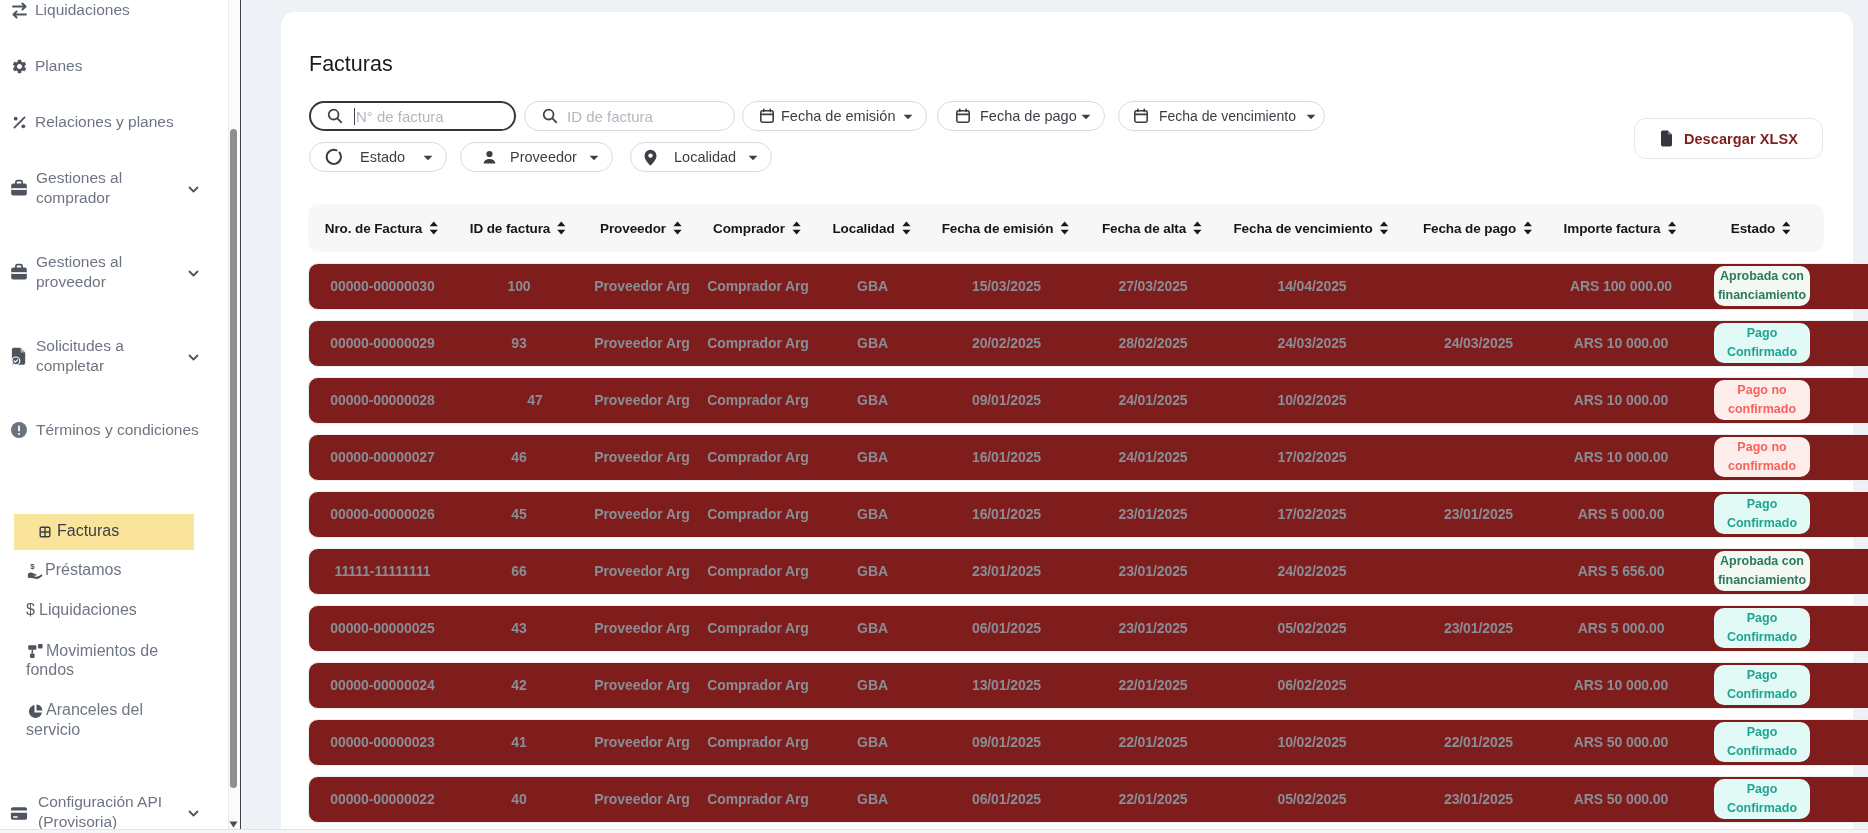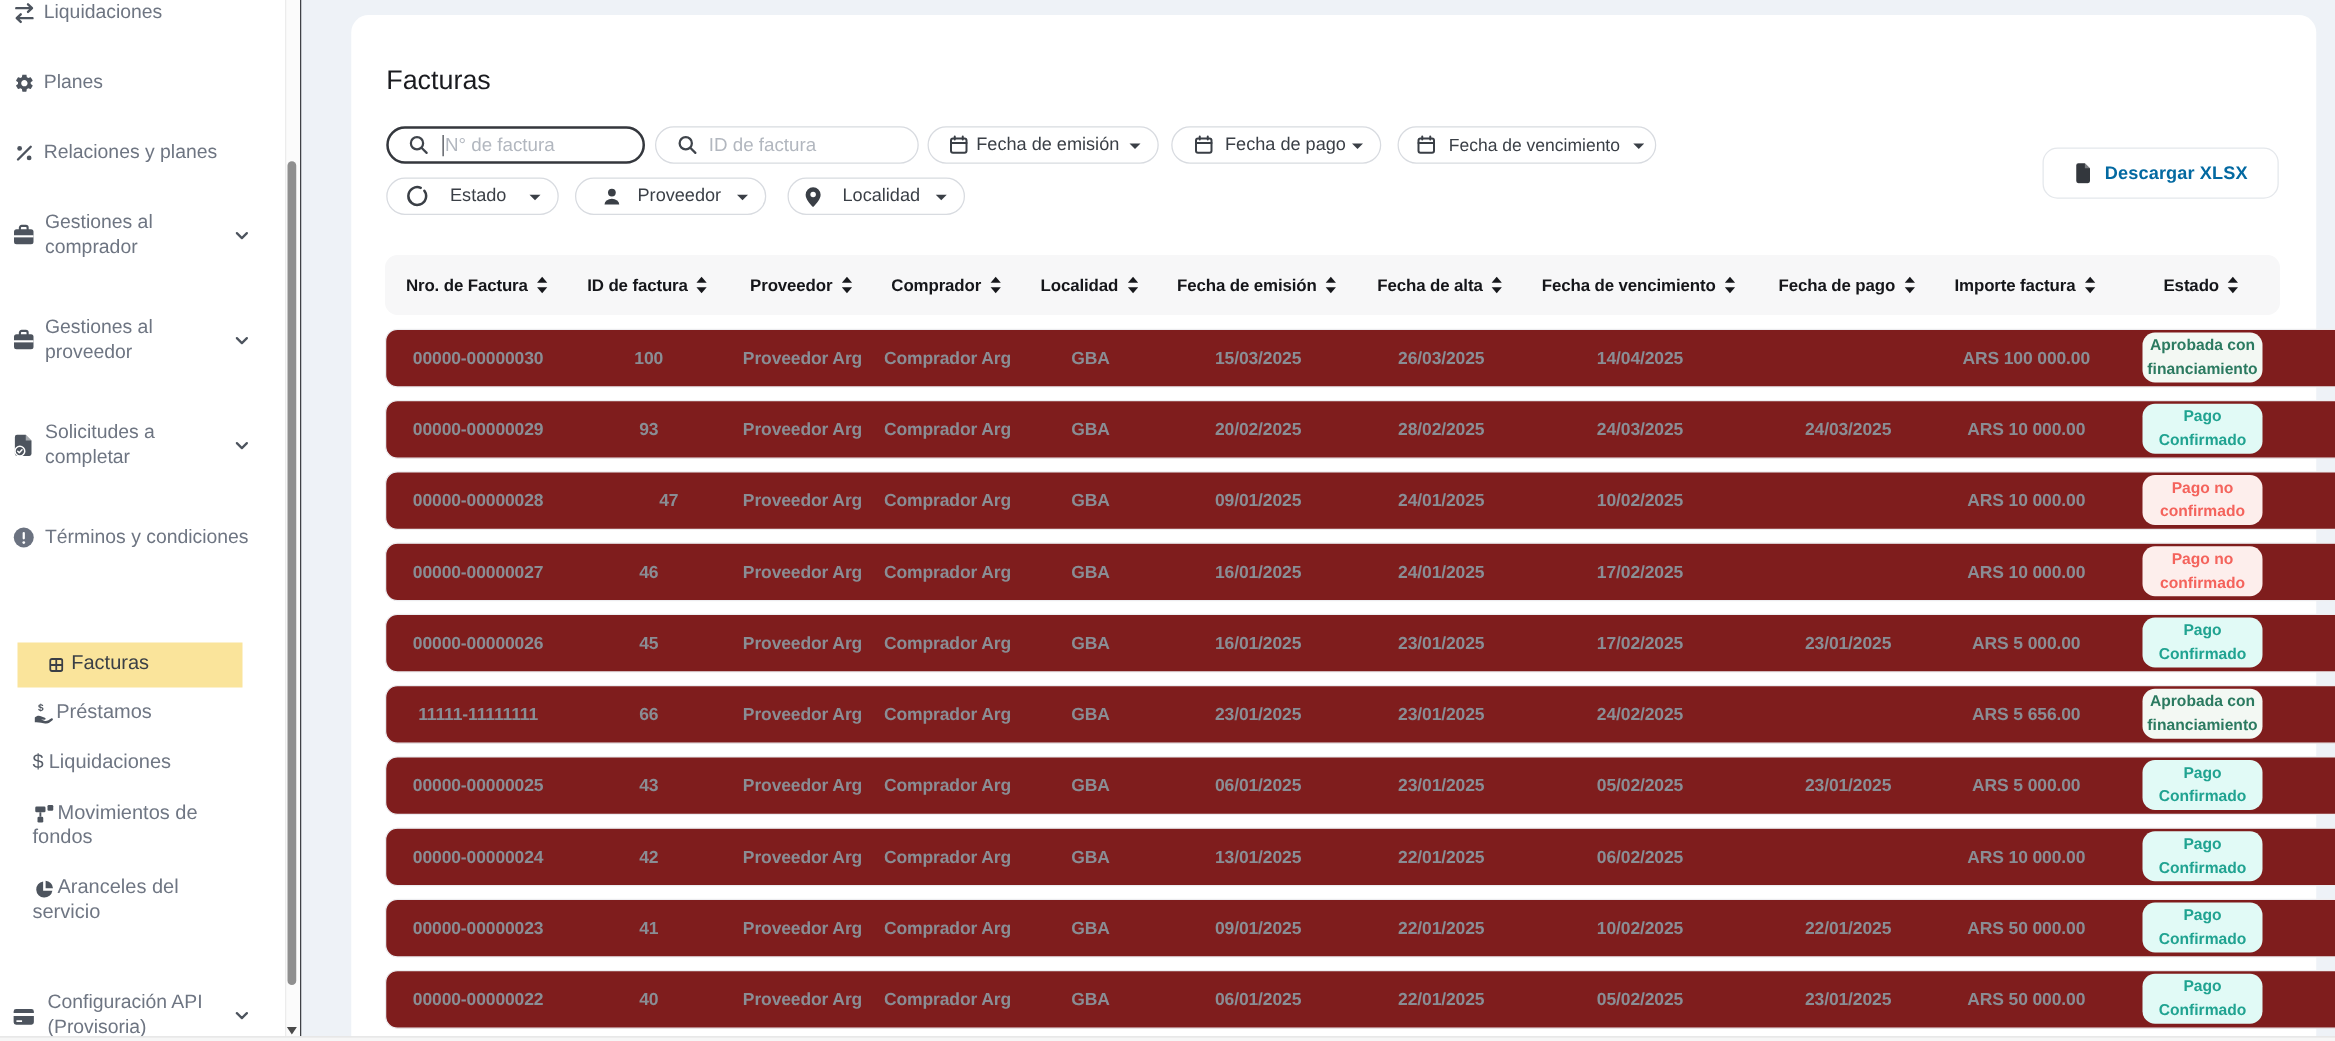--- a/index.html
+++ b/index.html
@@ -21,21 +21,21 @@
 .card { position:absolute; left:281px; top:12px; width:1572px; height:821px; background:#fff; border-radius:14px 14px 0 0; }
 .title { position:absolute; left:28px; top:40px; font-size:21.5px; font-weight:400; color:#1a1b1f; line-height:24px; }
 .pillf { position:absolute; height:30px; border:1px solid #d8dbe0; border-radius:16px; background:#fff; display:flex; align-items:center; }
 .pillf .ic { margin-left:15px; display:flex; }
 .pillf .lt { margin-left:11px; font-size:14.5px; color:#3a3f46; white-space:nowrap; }
 .pillf .ph { margin-left:11px; font-size:15px; color:#b2b7bf; white-space:nowrap; }
 .pillf .caret { position:absolute; right:13px; top:12px; }
 .focus { border:2px solid #34373d; }
 .cursorline { display:inline-block; width:1px; height:17px; background:#42464d; margin-left:10px; margin-right:-1px; vertical-align:middle; }
 .dlbtn { position:absolute; left:1353px; top:106px; width:189px; height:41px; border:1.5px solid #e4e7eb; border-radius:12px; background:#fff; display:flex; align-items:center; justify-content:center; gap:10px; }
-.dlbtn span { font-size:14.5px; font-weight:bold; color:#0369a1; letter-spacing:0.1px; }
+.dlbtn span { font-size:14.5px; font-weight:bold; color:#7f1d1d; letter-spacing:0.1px; }
 .thead { position:absolute; left:27px; top:192px; width:1516px; height:48px; background:#f7f7f8; border-radius:10px; }
 .hc { position:absolute; top:0; height:48px; transform:translateX(-50%); display:flex; align-items:center; gap:7px; }
 .hc span { font-size:13.5px; font-weight:bold; color:#15161a; white-space:nowrap; letter-spacing:-0.1px; }
 .row { position:absolute; left:27px; width:1724px; height:47px; background:#7f1d1d; border:1px solid #ededf0; border-radius:10px; }
 .c { position:absolute; top:0; height:45px; line-height:45px; transform:translateX(-50%); font-size:14px; font-weight:bold; color:#8a8d94; letter-spacing:-0.1px; white-space:nowrap; }
 .pw { position:absolute; top:2.5px; transform:translateX(-50%); }
 .pill { width:96px; height:40px; border-radius:10px; display:flex; align-items:center; justify-content:center; text-align:center; font-size:12.5px; line-height:19px; font-weight:bold; }
 .pill.apr { background:#f3f8f3; color:#2b7a60; }
 .pill.ok { background:#e1faf6; color:#20a391; }
 .pill.no { background:#fdeeec; color:#f4635c; }
@@ -335,21 +335,21 @@
         </svg>
       </div>
     </div>
     <div class="row" style="top:250.5px">
       <div class="c" style="left:73.5px">00000-00000030</div>
       <div class="c" style="left:210px">100</div>
       <div class="c" style="left:333px">Proveedor Arg</div>
       <div class="c" style="left:449px">Comprador Arg</div>
       <div class="c" style="left:563.5px">GBA</div>
       <div class="c" style="left:697.5px">15/03/2025</div>
-      <div class="c" style="left:844px">26/03/2025</div>
+      <div class="c" style="left:844px">27/03/2025</div>
       <div class="c" style="left:1003px">14/04/2025</div>
       <div class="c" style="left:1312px">ARS 100 000.00</div>
       <div class="pw" style="left:1453px">
         <div class="pill apr">Aprobada con<br>financiamiento</div>
       </div>
     </div>
       <div class="row" style="top:307.5px">
       <div class="c" style="left:73.5px">00000-00000029</div>
       <div class="c" style="left:210px">93</div>
       <div class="c" style="left:333px">Proveedor Arg</div>

